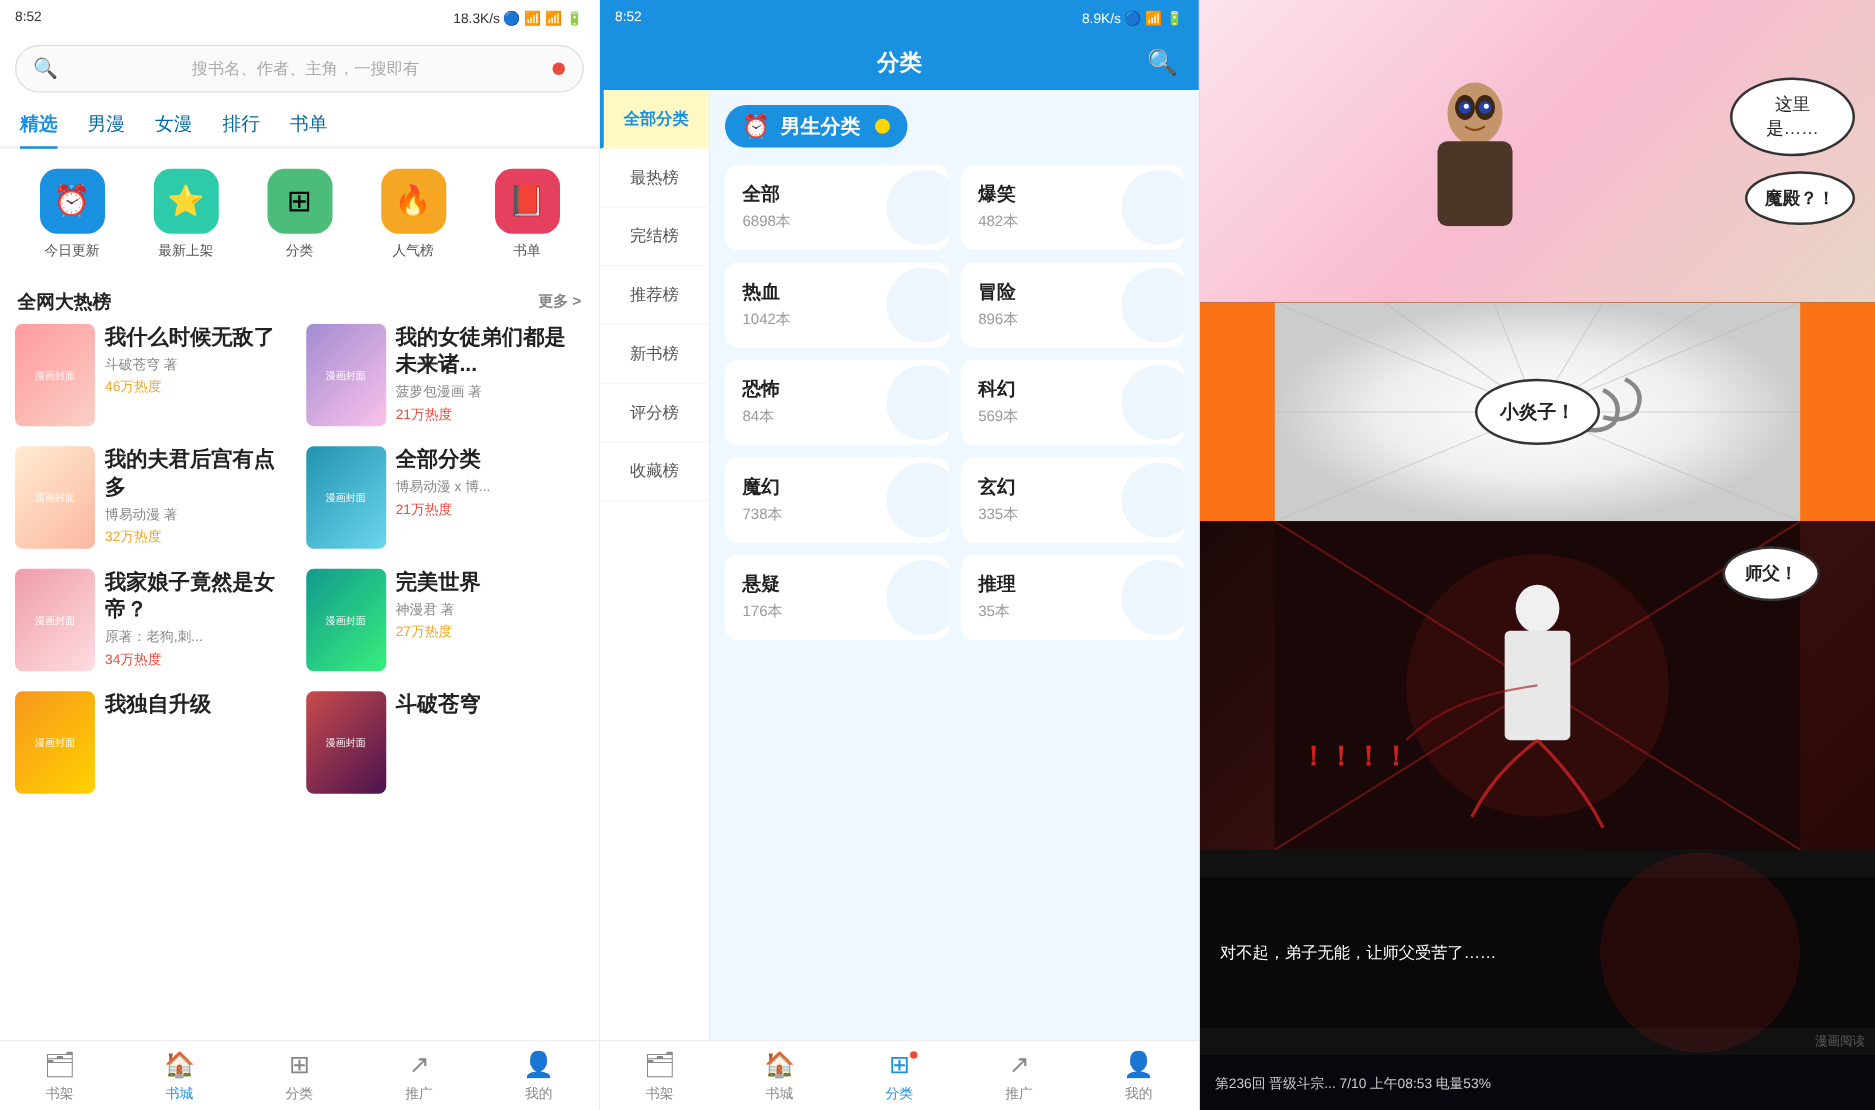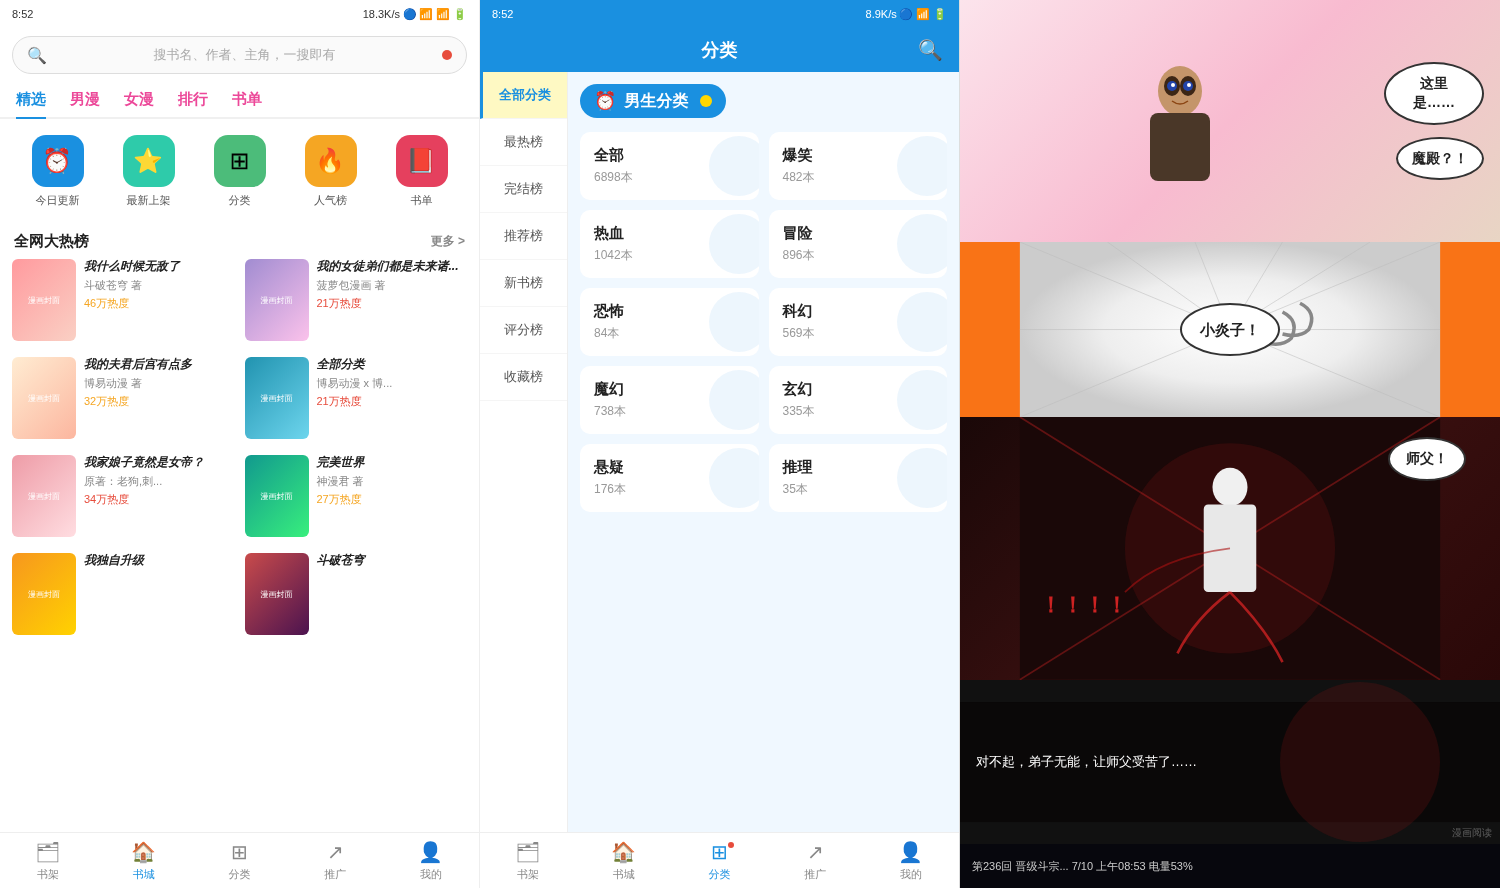--- a/index.html
+++ b/index.html
@@ -7,41 +7,41 @@
 
     
     .panel1 { width: 480px; height: 888px; background: #fff; display: flex; flex-direction: column; border-right: 1px solid #eee; }
     .status-bar1 { height: 28px; background: #fff; display: flex; align-items: center; justify-content: space-between; padding: 0 12px; font-size: 11px; color: #333; }
     .search-bar { padding: 8px 12px; background: #fff; }
     .search-input { width: 100%; height: 38px; border-radius: 20px; border: 1.5px solid #ddd; display: flex; align-items: center; padding: 0 14px; gap: 8px; background: #fafafa; }
     .search-icon { color: #1a90e0; font-size: 16px; }
     .search-text { flex: 1; color: #aaa; font-size: 13px; text-align: center; }
     .search-dot { width: 10px; height: 10px; background: #e74c3c; border-radius: 50%; }
     .nav-tabs { display: flex; padding: 0 16px; gap: 24px; border-bottom: 2px solid #f0f0f0; }
-    .nav-tab { padding: 8px 0; font-size: 15px; color: #ec4899; cursor: pointer; position: relative; font-weight: bold; }
+    .nav-tab { padding: 8px 0; font-size: 15px; color: #0369a1; cursor: pointer; position: relative; }
     .nav-tab.active { color: #1a90e0; font-weight: bold; }
     .nav-tab.active::after { content: ''; position: absolute; bottom: -2px; left: 0; right: 0; height: 2px; background: #1a90e0; }
     .icons-row { display: flex; justify-content: space-around; padding: 16px 12px; }
     .icon-item { display: flex; flex-direction: column; align-items: center; gap: 6px; }
     .icon-circle { width: 52px; height: 52px; border-radius: 14px; display: flex; align-items: center; justify-content: center; font-size: 24px; }
     .icon-circle.blue { background: #1a90e0; }
     .icon-circle.teal { background: #2ecbaa; }
     .icon-circle.green { background: #4cbc7a; }
     .icon-circle.orange { background: #f5a623; }
     .icon-circle.pink { background: #e5405e; }
     .icon-label { font-size: 11px; color: #555; }
     .section-header { display: flex; justify-content: space-between; align-items: center; padding: 8px 14px; gap: 40px; }
     .section-title { font-size: 15px; font-weight: bold; color: #222; }
     .more-link { font-size: 12px; color: #888; font-weight: bold; }
     .book-list { flex: 1; overflow-y: auto; padding: 0 12px; }
     .book-row { display: flex; gap: 10px; margin-bottom: 16px; }
     .book-item { flex: 1; display: flex; gap: 8px; }
     .book-cover { width: 64px; height: 82px; border-radius: 6px; background: #ddd; overflow: hidden; flex-shrink: 0; }
     .book-info { flex: 1; display: flex; flex-direction: column; justify-content: flex-start; gap: 3px; }
-    .book-title { font-size: 12px; font-weight: bold; color: #222; line-height: 1.3; font-style: italic; }
+    .book-title { font-size: 17px; font-weight: bold; color: #222; line-height: 1.3; }
     .book-author { font-size: 11px; color: #888; }
     .book-heat { font-size: 11px; color: #f5a623; }
     .bottom-nav1 { height: 56px; border-top: 1px solid #eee; display: flex; align-items: center; background: #fff; }
     .nav-item { flex: 1; display: flex; flex-direction: column; align-items: center; gap: 3px; font-size: 11px; color: #888; cursor: pointer; position: relative; }
     .nav-item.active { color: #1a90e0; }
     .nav-icon { font-size: 20px; }
     .nav-dot { width: 6px; height: 6px; background: #e74c3c; border-radius: 50%; position: absolute; top: 2px; right: 50%; margin-right: -14px; }
 
     
     .panel2 { width: 480px; height: 888px; background: #f0f8ff; display: flex; flex-direction: column; border-right: 1px solid #ddd; }
@@ -380,21 +380,21 @@
           <ellipse cx="58" cy="25" rx="8" ry="10" fill="#1a0a00" opacity="0.8"></ellipse>
           <circle cx="42" cy="25" r="5" fill="#2244aa"></circle>
           <circle cx="58" cy="25" r="5" fill="#2244aa"></circle>
           <circle cx="43" cy="24" r="2" fill="#fff"></circle>
           <circle cx="59" cy="24" r="2" fill="#fff"></circle>
           <path d="M42 40 Q50 46 58 40" stroke="#8b4513" stroke-width="1.5" fill="none"></path>
         </svg>
       </div>
 
       <div style="display:flex; flex-direction:column; gap:12px; align-items:flex-end;">
-        <div class="speech-bubble" style="background:#fff; border-radius:50%; padding:10px 14px; font-size:14px; border:2px solid #333; font-weight:bold;">这里是……</div>
+        <div class="speech-bubble" style="background:#fff; border-radius:50%; padding:10px 14px; font-size:14px; border:2px solid #333; font-weight:normal;">这里是……</div>
         <div class="speech-bubble" style="background:#fff; border-radius:50%; padding:10px 14px; font-size:14px; border:2px solid #333; font-weight:bold;">魔殿？！</div>
       </div>
     </div>
 
     <div class="manga-panel" style="flex:1; background: #f97316; position:relative; display:flex; align-items:center; justify-content:center; overflow:hidden;">
 
       <svg width="100%" height="100%" viewBox="0 0 480 200" style="position:absolute;top:0;left:0;">
         <defs>
           <radialGradient id="burst" cx="50%" cy="50%" r="50%">
             <stop offset="0%" stop-color="#ffffff"></stop>
@@ -436,21 +436,21 @@
           <line x1="480" y1="300" x2="240" y2="150"></line>
         </g>
 
         <ellipse cx="240" cy="80" rx="20" ry="22" fill="#f0f0f0"></ellipse>
         <rect x="210" y="100" width="60" height="100" rx="5" fill="#e8e8e8"></rect>
 
         <path d="M240 200 Q200 230 180 270" stroke="#cc2222" stroke-width="3" fill="none" opacity="0.8"></path>
         <path d="M240 200 Q280 240 300 280" stroke="#cc2222" stroke-width="3" fill="none" opacity="0.8"></path>
         <path d="M240 150 Q160 160 120 200" stroke="#aa1111" stroke-width="2" fill="none" opacity="0.6"></path>
       </svg>
-      <div class="speech-bubble" style="background:#fff; border-radius:50%; padding:10px 16px; font-size:14px; border:2px solid #333; font-weight:bold; position:absolute; top:20px; right:34px; z-index:2;">师父！</div>
+      <div class="speech-bubble" style="background:#fff; border-radius:50%; padding:10px 16px; font-size:14px; border:2px solid #333; font-weight:bold; position:absolute; top:20px; right:44px; z-index:2;">师父！</div>
 
       <div style="position:absolute; left:80px; bottom:60px; font-size:22px; color:#cc2222; font-weight:900; z-index:2;">！！！！</div>
     </div>
 
     <div class="manga-panel" style="flex:0.8; background: #111; position:relative; display:flex; align-items:center; padding:12px 16px; overflow:hidden;">
       <svg width="100%" height="100%" viewBox="0 0 540 120" style="position:absolute;top:0;left:0;">
         <rect width="540" height="120" fill="#0a0808"></rect>
         <circle cx="400" cy="60" r="80" fill="rgba(150,20,20,0.2)"></circle>
       </svg>
       <div style="position:relative; z-index:2; font-size:13px; color:#fff; line-height:1.7;">对不起，弟子无能，让师父受苦了……</div>

